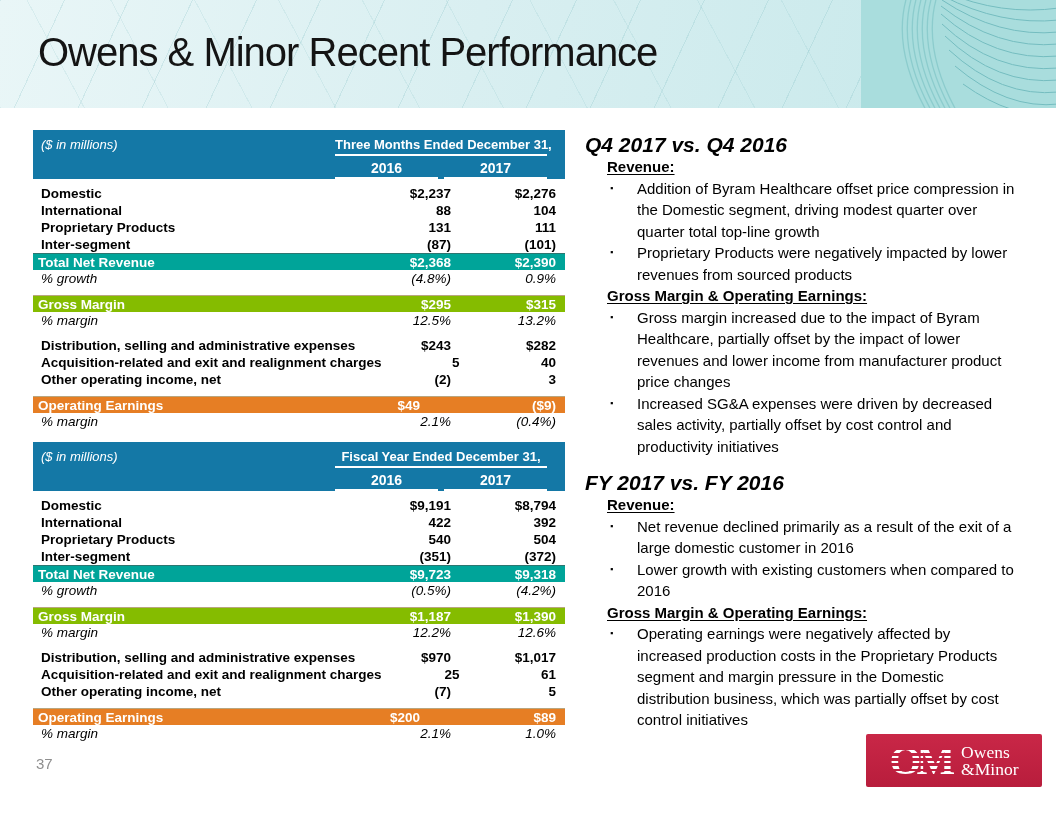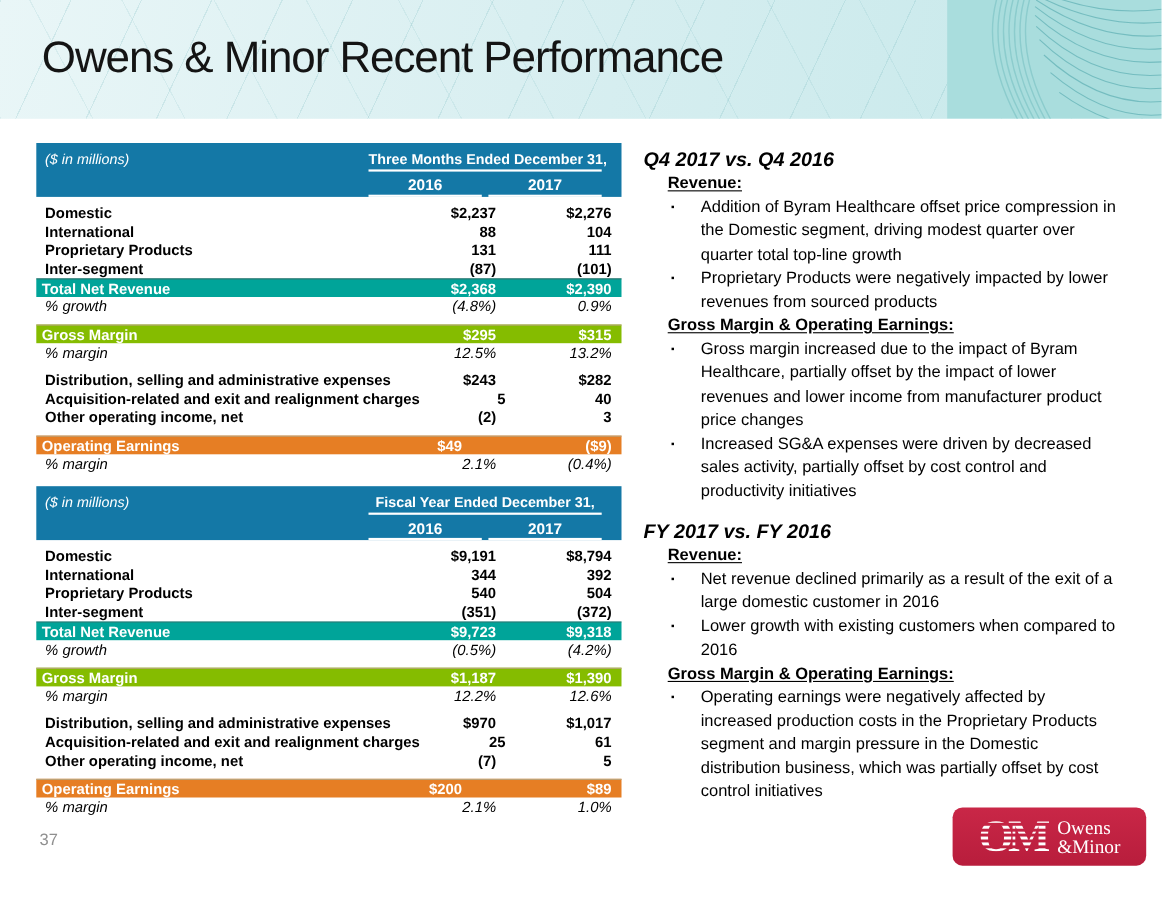--- a/index.html
+++ b/index.html
@@ -54,32 +54,32 @@
   .trow.pct .cl, .trow.pct .cv { font-weight: 400; }
   .trow.total, .trow.gross, .trow.operating { color: #fff; }
   .trow.total .cl, .trow.gross .cl, .trow.operating .cl { padding-left: 5px; }
   .trow.total { background: #00A499; border-top: 1px solid rgba(80,80,80,.55); }
   .trow.gross { background: #85BC00; border-top: 1px solid #b9a67f; }
   .trow.operating { background: #E67E24; border-top: 1px solid #b9a67f; gap: 31px; }
 
   
   .commentary { position: absolute; left: 585px; top: 134px; width: 432px; font-size: 15px; color: #000; }
   .csection + .csection { margin-top: 15px; }
-  .cheading { font-weight: 700; font-style: italic; font-size: 18px; line-height: 22px; }
+  .cheading { font-weight: 700; font-style: italic; font-size: 21px; line-height: 22px; }
   .csub { font-weight: 700; text-decoration: underline; text-underline-offset: 2px; margin-left: 22px; line-height: 21.5px; }
   .bullet { display: flex; margin-left: 22px; line-height: 21.5px; }
   .bmark { flex: none; width: 30px; font-size: 9px; line-height: 21.5px; padding-left: 3px; }
   .btext { flex: 1; }
 
   
   .pagenum { position: absolute; left: 36px; bottom: 44px; font-size: 15px; color: #8f8f8f; }
   .logo {
     position: absolute; right: 14px; bottom: 29px; width: 176px; height: 53px;
     background: linear-gradient(#c92747, #b81d3c);
-    border-radius: 9px; display: flex; align-items: center; justify-content: center; gap: 7px;
+    border-radius: 2px; display: flex; align-items: center; justify-content: center; gap: 7px;
   }
   .om {
     font-family: "Liberation Serif", serif; font-weight: 700; font-size: 41px;
     letter-spacing: -5px; line-height: 1; padding-right: 4px; color: #fff;
     background: repeating-linear-gradient(to bottom, #ffffff 0 2.6px, rgba(255,255,255,0) 2.6px 5.2px);
     -webkit-background-clip: text; background-clip: text; -webkit-text-fill-color: transparent;
   }
   .logotext { display: flex; flex-direction: column; color: #fff; font-family: "Liberation Serif", serif; font-size: 17.5px; line-height: 0.95; }
 </style>
 </head>
@@ -216,21 +216,21 @@
           </div>
         </div>
         <div class="tbody">
             <div class="trow data">
               <div class="cl">Domestic</div>
               <div class="cv">$9,191</div>
               <div class="cv cv17">$8,794</div>
             </div>
             <div class="trow data">
               <div class="cl">International</div>
-              <div class="cv">344</div>
+              <div class="cv">422</div>
               <div class="cv cv17">392</div>
             </div>
             <div class="trow data">
               <div class="cl">Proprietary Products</div>
               <div class="cv">540</div>
               <div class="cv cv17">504</div>
             </div>
             <div class="trow data">
               <div class="cl">Inter-segment</div>
               <div class="cv">(351)</div>

